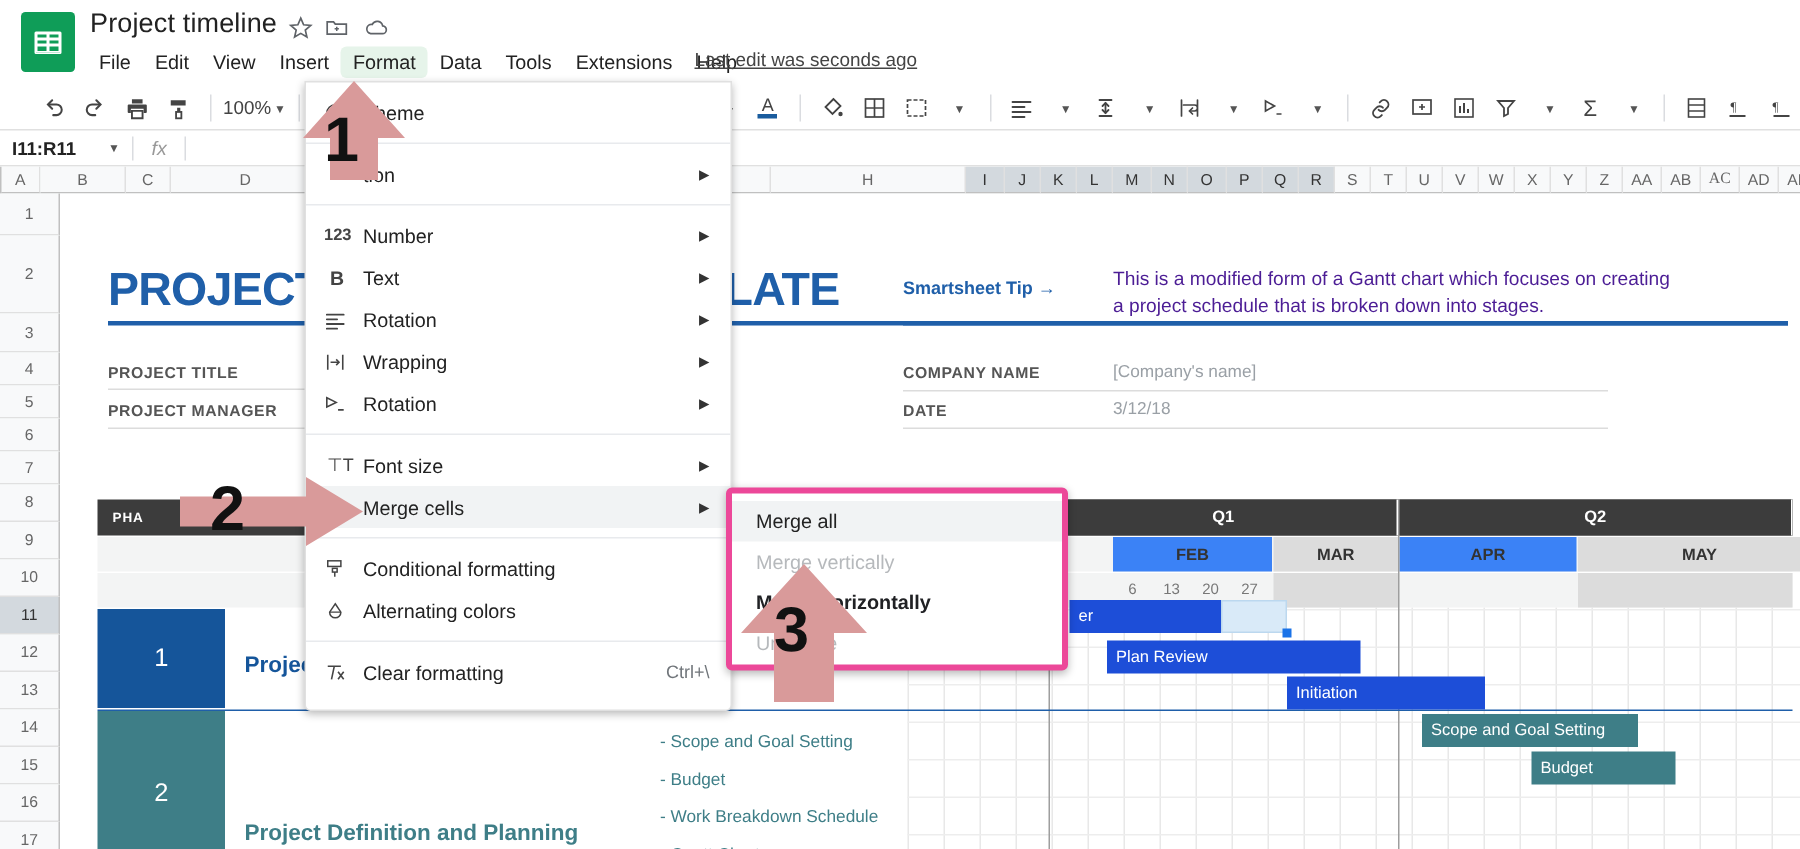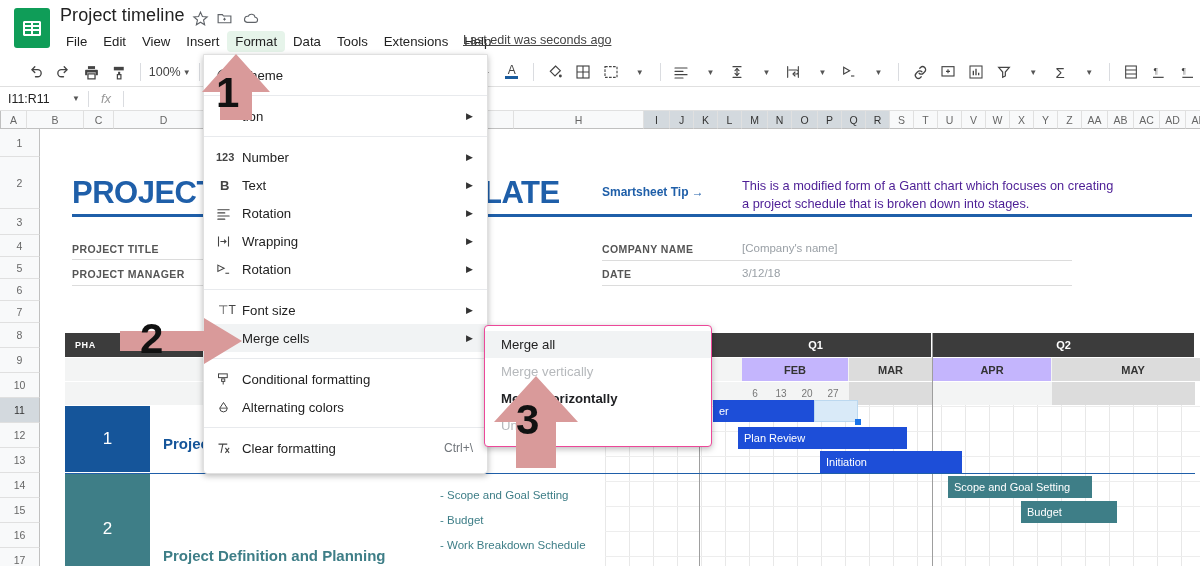--- a/index.html
+++ b/index.html
@@ -57,21 +57,21 @@
   .caret { font-size:8px; margin-left:2px; color:#555; }
 
   
   #formulabar {
     position:absolute; top:86px; left:0; width:1200px; height:25px;
     border-top:1px solid #e0e0e0; border-bottom:1px solid #e0e0e0;
     display:flex; align-items:center; background:#fff;
   }
   #namebox {
     width:88px; height:100%; display:flex; align-items:center;
-    padding-left:8px; font-size:12.4px; color:#222; font-weight:normal;
+    padding-left:8px; font-size:12.4px; color:#222; font-weight:bold;
   }
   #namebox-caret { margin-left:auto; margin-right:8px; font-size:8px; color:#555; }
   #fx-sep { width:1px; height:16px; background:#dadce0; }
   #fx { font-size:13px; font-style:italic; color:#999; padding:0 12px; }
   #fx-sep2 { width:1px; height:16px; background:#dadce0; }
 
   
   #sheet { position:absolute; top:111px; left:0; width:1200px; height:455px; overflow:hidden; }
 
   #colhead { position:absolute; top:0; left:0; height:18px; width:1200px;
@@ -103,21 +103,21 @@
   .lbl-line { position:absolute; height:1px; background:#dcdcdc; }
   .tipbox-label { position:absolute; font-size:12px; font-weight:bold; color:#1f5fa9; }
   .tipbox-text { position:absolute; font-size:12.8px; color:#4c1d95; line-height:1.35; }
   .val { position:absolute; font-size:11.5px; color:#9aa0a6; }
 
   .q-head { position:absolute; background:#3c3c3c; color:#fff;
             display:flex; align-items:center; justify-content:center;
             font-size:11px; font-weight:bold; border-right:1px solid #fff; }
   .m-head { position:absolute; display:flex; align-items:center; justify-content:center;
             font-size:11px; font-weight:bold; color:#333; }
-  .m-light { background:#c4b5fd; }
+  .m-light { background:#3b82f6; }
   .m-dark  { background:#dcdcdc; }
   .dayticks { position:absolute; font-size:10px; color:#777;
               display:flex; align-items:center; }
   .dayticks span { display:inline-block; text-align:center; }
 
   .gridline-v { position:absolute; width:1px; background:#e8e8e8; }
   .gridline-h { position:absolute; height:1px; background:#ededed; }
   .gridline-vq { position:absolute; width:1px; background:#9e9e9e; }
 
   .bar { position:absolute; color:#fff; font-size:11px;
@@ -153,21 +153,21 @@
   .mi:hover, .mi.hl { background:#f1f3f4; }
   .mi .mi-icon { width:26px; flex:0 0 26px; display:flex; align-items:center;
                  justify-content:flex-start; color:#444; font-size:12px; }
   .mi .mi-label { flex:1; white-space:nowrap; }
   .mi .mi-arrow { font-size:9px; color:#333; }
   .mi .mi-accel { font-size:12px; color:#70757a; }
   .msep { height:1px; background:#e8eaed; margin:6px 0; }
 
   #merge-submenu {
     position:absolute; left:484px; top:325px; width:228px; height:122px;
-    background:#fff; border:1px solid #ec4899; border-radius:4px;
+    background:#fff; border:4px solid #ec4899; border-radius:4px;
     box-shadow:0 2px 6px rgba(0,0,0,.28); z-index:60;
     padding:5px 0; font-size:13.2px;
   }
   .smi { height:27px; display:flex; align-items:center; padding:0 16px; cursor:pointer; color:#222; }
   .smi.hl { background:#f1f3f4; }
   .smi.disabled { color:#b6b9bc; cursor:default; }
   .smi.strong { color:#202124; font-weight:bold; }
 
   
   .anno { position:absolute; z-index:100; }
@@ -410,21 +410,21 @@
         <div class="colcell" style="width: 24px;">S</div>
         <div class="colcell" style="width: 24px;">T</div>
         <div class="colcell" style="width: 24px;">U</div>
         <div class="colcell" style="width: 24px;">V</div>
         <div class="colcell" style="width: 24px;">W</div>
         <div class="colcell" style="width: 24px;">X</div>
         <div class="colcell" style="width: 24px;">Y</div>
         <div class="colcell" style="width: 24px;">Z</div>
         <div class="colcell" style="width: 26px;">AA</div>
         <div class="colcell" style="width: 26px;">AB</div>
-        <div class="colcell" style="width: 26px;">AC</div>
+        <div class="colcell" style="width: 26px; font-family: Liberation Serif, serif;">AC</div>
         <div class="colcell" style="width: 26px;">AD</div>
         <div class="colcell" style="width: 26px;">AE</div>
       </div>
   </div>
 
   <div id="rowhead">
       <div class="rowcell" style="height: 28px;">1</div>
       <div class="rowcell" style="height: 52px;">2</div>
       <div class="rowcell" style="height: 26px;">3</div>
       <div class="rowcell" style="height: 22px;">4</div>
@@ -540,21 +540,21 @@
     <div class="task" style="left:400px; top:360px;">- Scope and Goal Setting</div>
     <div class="task" style="left:400px; top:385px;">- Budget</div>
     <div class="task" style="left:400px; top:410px;">- Work Breakdown Schedule</div>
     <div class="task" style="left:400px; top:435px;">- Gantt Chart</div>
 
     <div class="bar bar-blue" style="left:673px; top:271px; width:101px; height:22px;">er</div>
     <div class="bar-pale" style="left:774px; top:271px; width:44px; height:22px;"></div>
     <div class="sel-handle" style="left:815px; top:290px;"></div>
 
     <div class="bar bar-blue" style="left:698px; top:298px; width:169px; height:22px;">Plan Review</div>
-    <div class="bar bar-blue" style="left:780px; top:322px; width:142px; height:22px;">Initiation</div>
+    <div class="bar bar-blue" style="left:818px; top:322px; width:132px; height:22px;">Initiation</div>
     <div class="bar bar-teal" style="left:908px; top:347px; width:144px; height:22px;">Scope and Goal Setting</div>
     <div class="bar bar-teal" style="left:981px; top:372px; width:96px; height:22px;">Budget</div>
   </div>
 </div>
 
 <div id="format-menu">
 
   <div class="mi">
     <span class="mi-icon">
       <svg width="15" height="15" viewBox="0 0 24 24" fill="none" stroke="#444" stroke-width="1.7">

